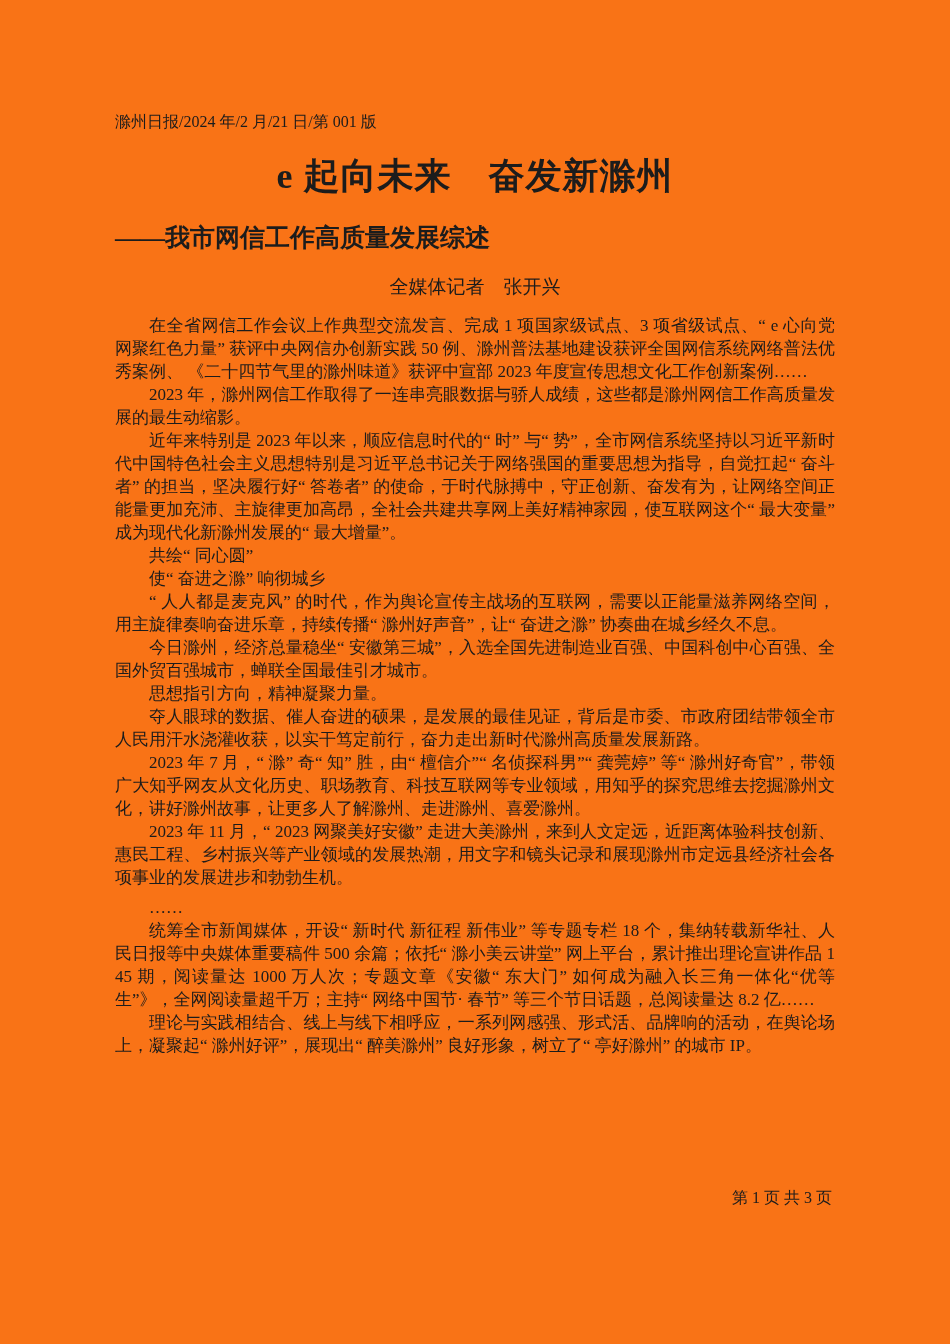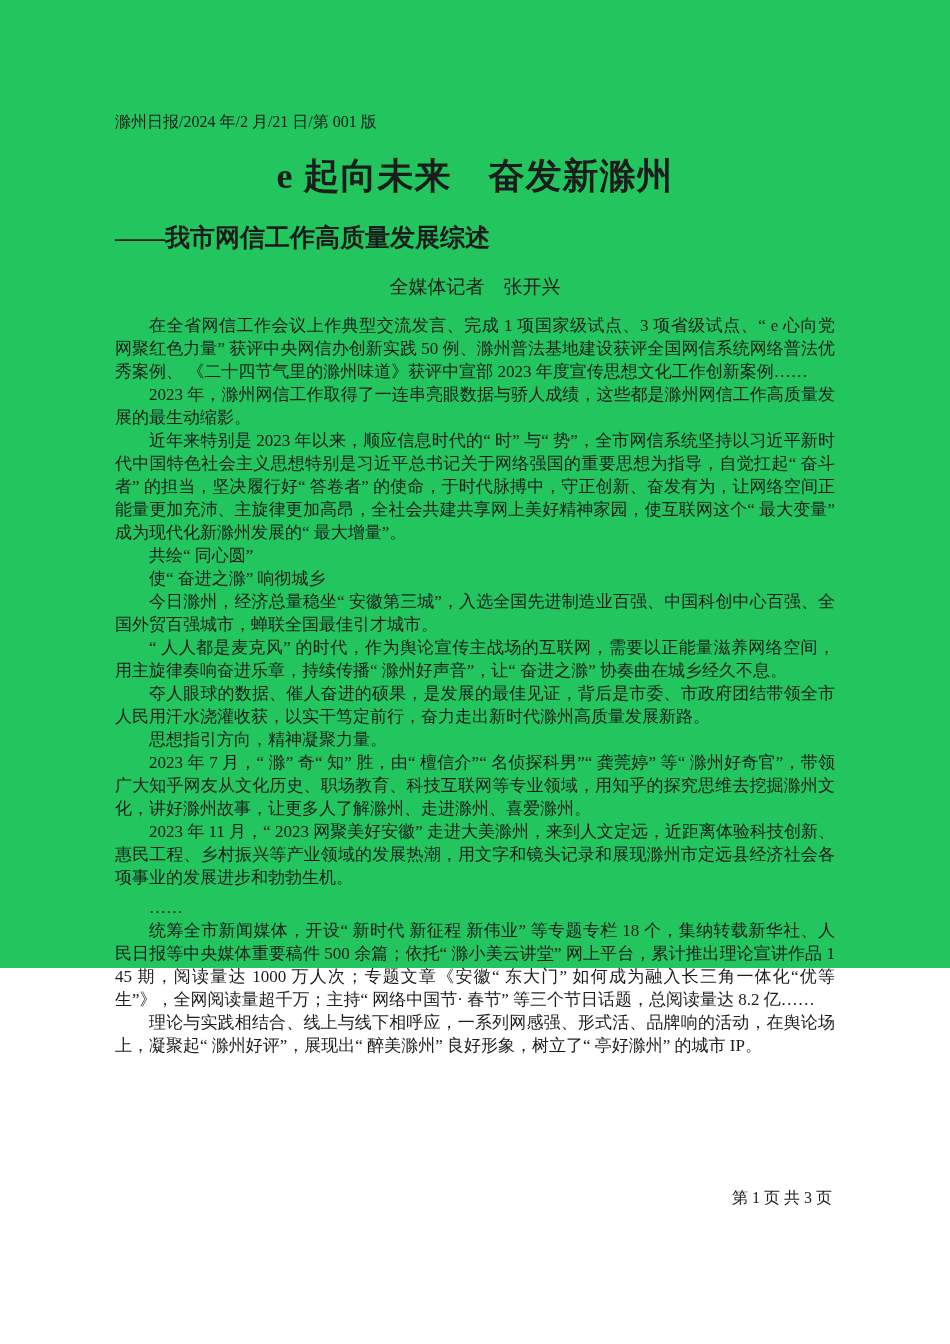--- a/index.html
+++ b/index.html
@@ -10,24 +10,24 @@
   body {
     width: 950px;
     height: 1344px;
     overflow: hidden;
     font-family: "Liberation Serif", "DejaVu Serif", serif;
     color: #1c1c1c;
   }
   .page {
     position: relative;
     width: 950px;
-    height: 968px;
+    height: 1344px;
     box-sizing: border-box;
     padding: 112px 115px 12px 115px;
-    background: #22c55e;
+    background: #f97316;
   }
   .doc-header {
     font-size: 16px;
     line-height: 19px;
     text-align: left;
   }
   .doc-title {
     margin: 28px 0 0 0;
     font-size: 36px;
     line-height: 34px;
@@ -84,24 +84,24 @@
   <h2 class="doc-subtitle">——我市网信工作高质量发展综述</h2>
 
   <div class="doc-byline">全媒体记者　张开兴</div>
 
   <div class="article">
     <p>在全省网信工作会议上作典型交流发言、完成 1 项国家级试点、3 项省级试点、“ e 心向党 网聚红色力量” 获评中央网信办创新实践 50 例、滁州普法基地建设获评全国网信系统网络普法优秀案例、 《二十四节气里的滁州味道》获评中宣部 2023 年度宣传思想文化工作创新案例……</p>
     <p>2023 年，滁州网信工作取得了一连串亮眼数据与骄人成绩，这些都是滁州网信工作高质量发展的最生动缩影。</p>
     <p>近年来特别是 2023 年以来，顺应信息时代的“ 时” 与“ 势”，全市网信系统坚持以习近平新时代中国特色社会主义思想特别是习近平总书记关于网络强国的重要思想为指导，自觉扛起“ 奋斗者” 的担当，坚决履行好“ 答卷者” 的使命，于时代脉搏中，守正创新、奋发有为，让网络空间正能量更加充沛、主旋律更加高昂，全社会共建共享网上美好精神家园，使互联网这个“ 最大变量” 成为现代化新滁州发展的“ 最大增量”。</p>
     <p>共绘“ 同心圆”</p>
     <p>使“ 奋进之滁” 响彻城乡</p>
+    <p>“ 人人都是麦克风” 的时代，作为舆论宣传主战场的互联网，需要以正能量滋养网络空间，用主旋律奏响奋进乐章，持续传播“ 滁州好声音”，让“ 奋进之滁” 协奏曲在城乡经久不息。</p>
     <p>今日滁州，经济总量稳坐“ 安徽第三城”，入选全国先进制造业百强、中国科创中心百强、全国外贸百强城市，蝉联全国最佳引才城市。</p>
-    <p>“ 人人都是麦克风” 的时代，作为舆论宣传主战场的互联网，需要以正能量滋养网络空间，用主旋律奏响奋进乐章，持续传播“ 滁州好声音”，让“ 奋进之滁” 协奏曲在城乡经久不息。</p>
+    <p>思想指引方向，精神凝聚力量。</p>
     <p>夺人眼球的数据、催人奋进的硕果，是发展的最佳见证，背后是市委、市政府团结带领全市人民用汗水浇灌收获，以实干笃定前行，奋力走出新时代滁州高质量发展新路。</p>
-    <p>思想指引方向，精神凝聚力量。</p>
     <p>2023 年 7 月，“ 滁” 奇“ 知” 胜，由“ 檀信介”“ 名侦探科男”“ 龚莞婷” 等“ 滁州好奇官”，带领广大知乎网友从文化历史、职场教育、科技互联网等专业领域，用知乎的探究思维去挖掘滁州文化，讲好滁州故事，让更多人了解滁州、走进滁州、喜爱滁州。</p>
     <p>2023 年 11 月，“ 2023 网聚美好安徽” 走进大美滁州，来到人文定远，近距离体验科技创新、惠民工程、乡村振兴等产业领域的发展热潮，用文字和镜头记录和展现滁州市定远县经济社会各项事业的发展进步和勃勃生机。</p>
     <p class="para-gap">……</p>
     <p>统筹全市新闻媒体，开设“ 新时代 新征程 新伟业” 等专题专栏 18 个，集纳转载新华社、人民日报等中央媒体重要稿件 500 余篇；依托“ 滁小美云讲堂” 网上平台，累计推出理论宣讲作品 145 期，阅读量达 1000 万人次；专题文章《安徽“ 东大门” 如何成为融入长三角一体化“优等生”》，全网阅读量超千万；主持“ 网络中国节· 春节” 等三个节日话题，总阅读量达 8.2 亿……</p>
     <p>理论与实践相结合、线上与线下相呼应，一系列网感强、形式活、品牌响的活动，在舆论场上，凝聚起“ 滁州好评”，展现出“ 醉美滁州” 良好形象，树立了“ 亭好滁州” 的城市 IP。</p>
   </div>
 
   <div class="doc-footer">第 1 页 共 3 页</div>
 
 </div>

